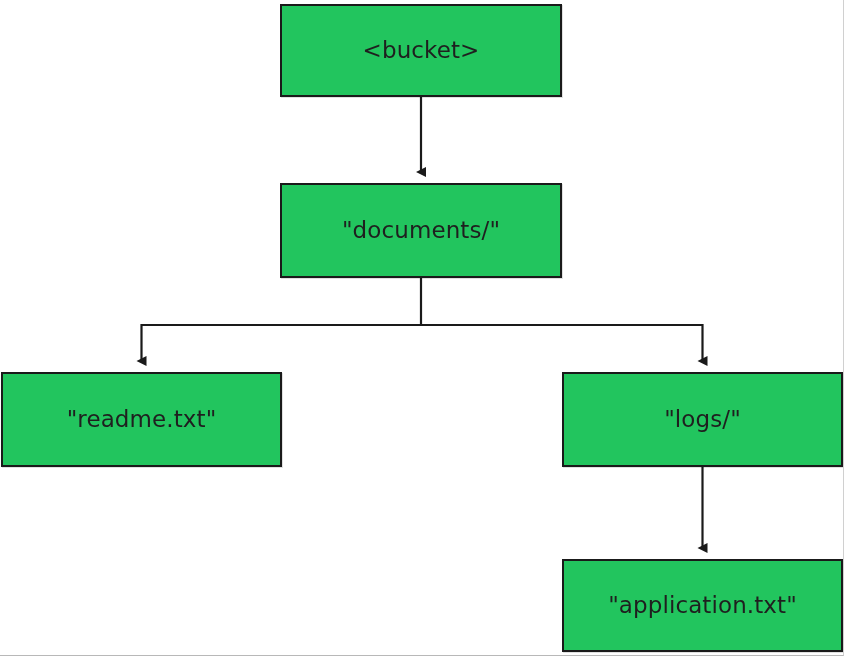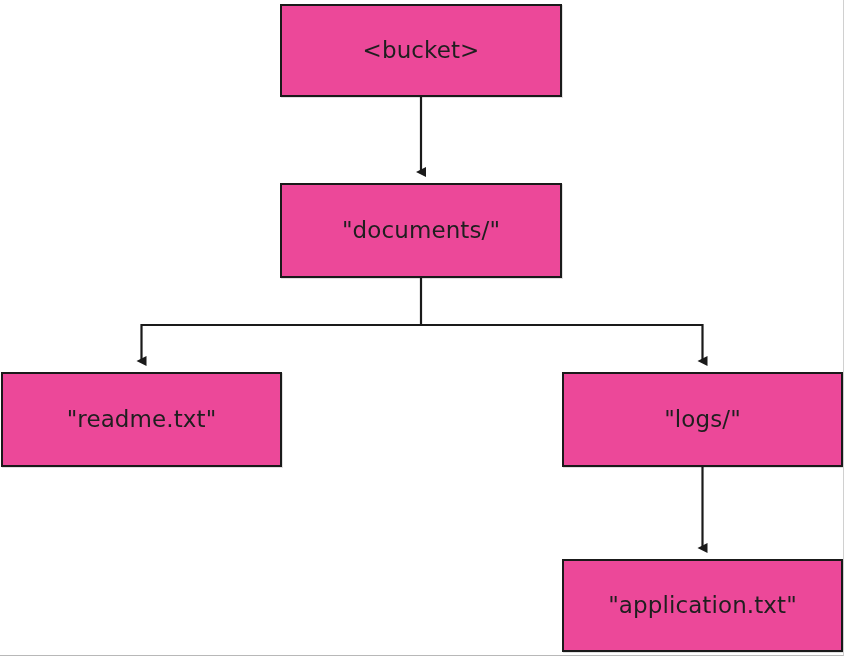--- a/index.html
+++ b/index.html
@@ -22,21 +22,21 @@
     position: absolute;
     left: 0;
     top: 0;
     width: 844px;
     height: 656px;
     pointer-events: none;
   }
   .node {
     position: absolute;
     box-sizing: border-box;
-    background: #ec4899;
+    background: #22c55e;
     border: 2px solid #1a1a1a;
     display: flex;
     align-items: center;
     justify-content: center;
     box-shadow: 1px 1px 0 rgba(0,0,0,0.12);
   }
   .node-label {
     font-family: "DejaVu Sans", "Liberation Sans", sans-serif;
     font-size: 23px;
     line-height: 1.1;

